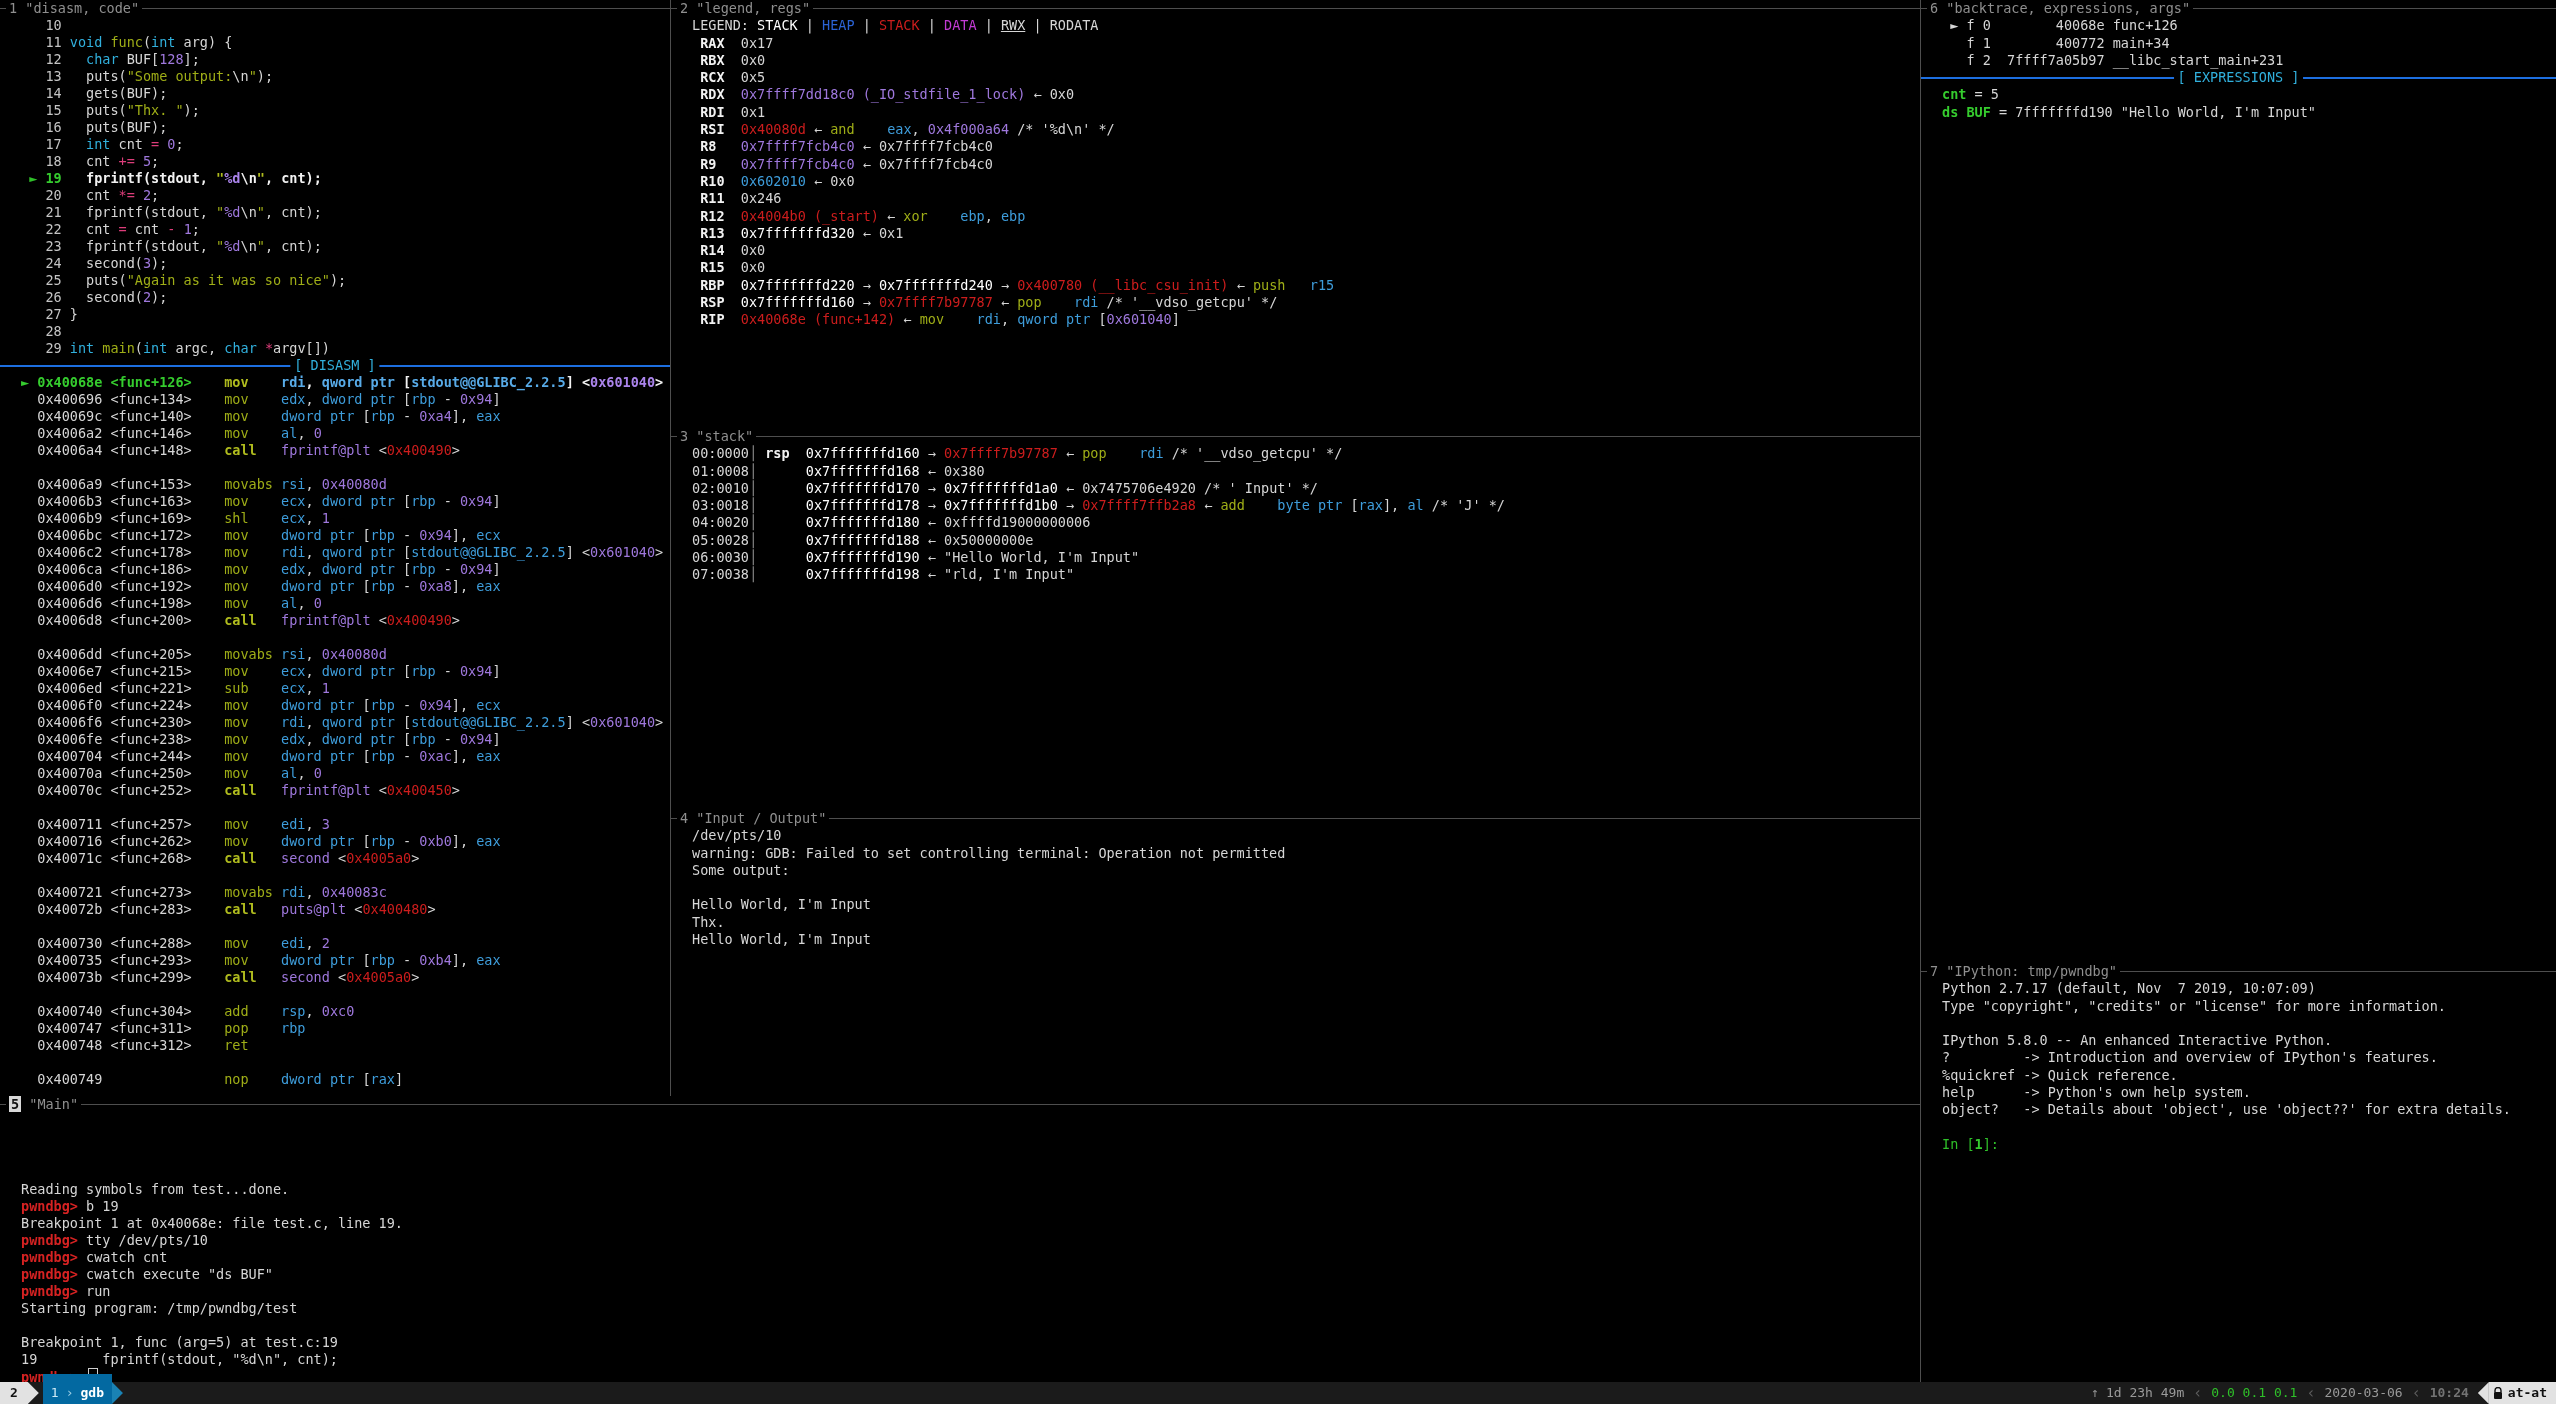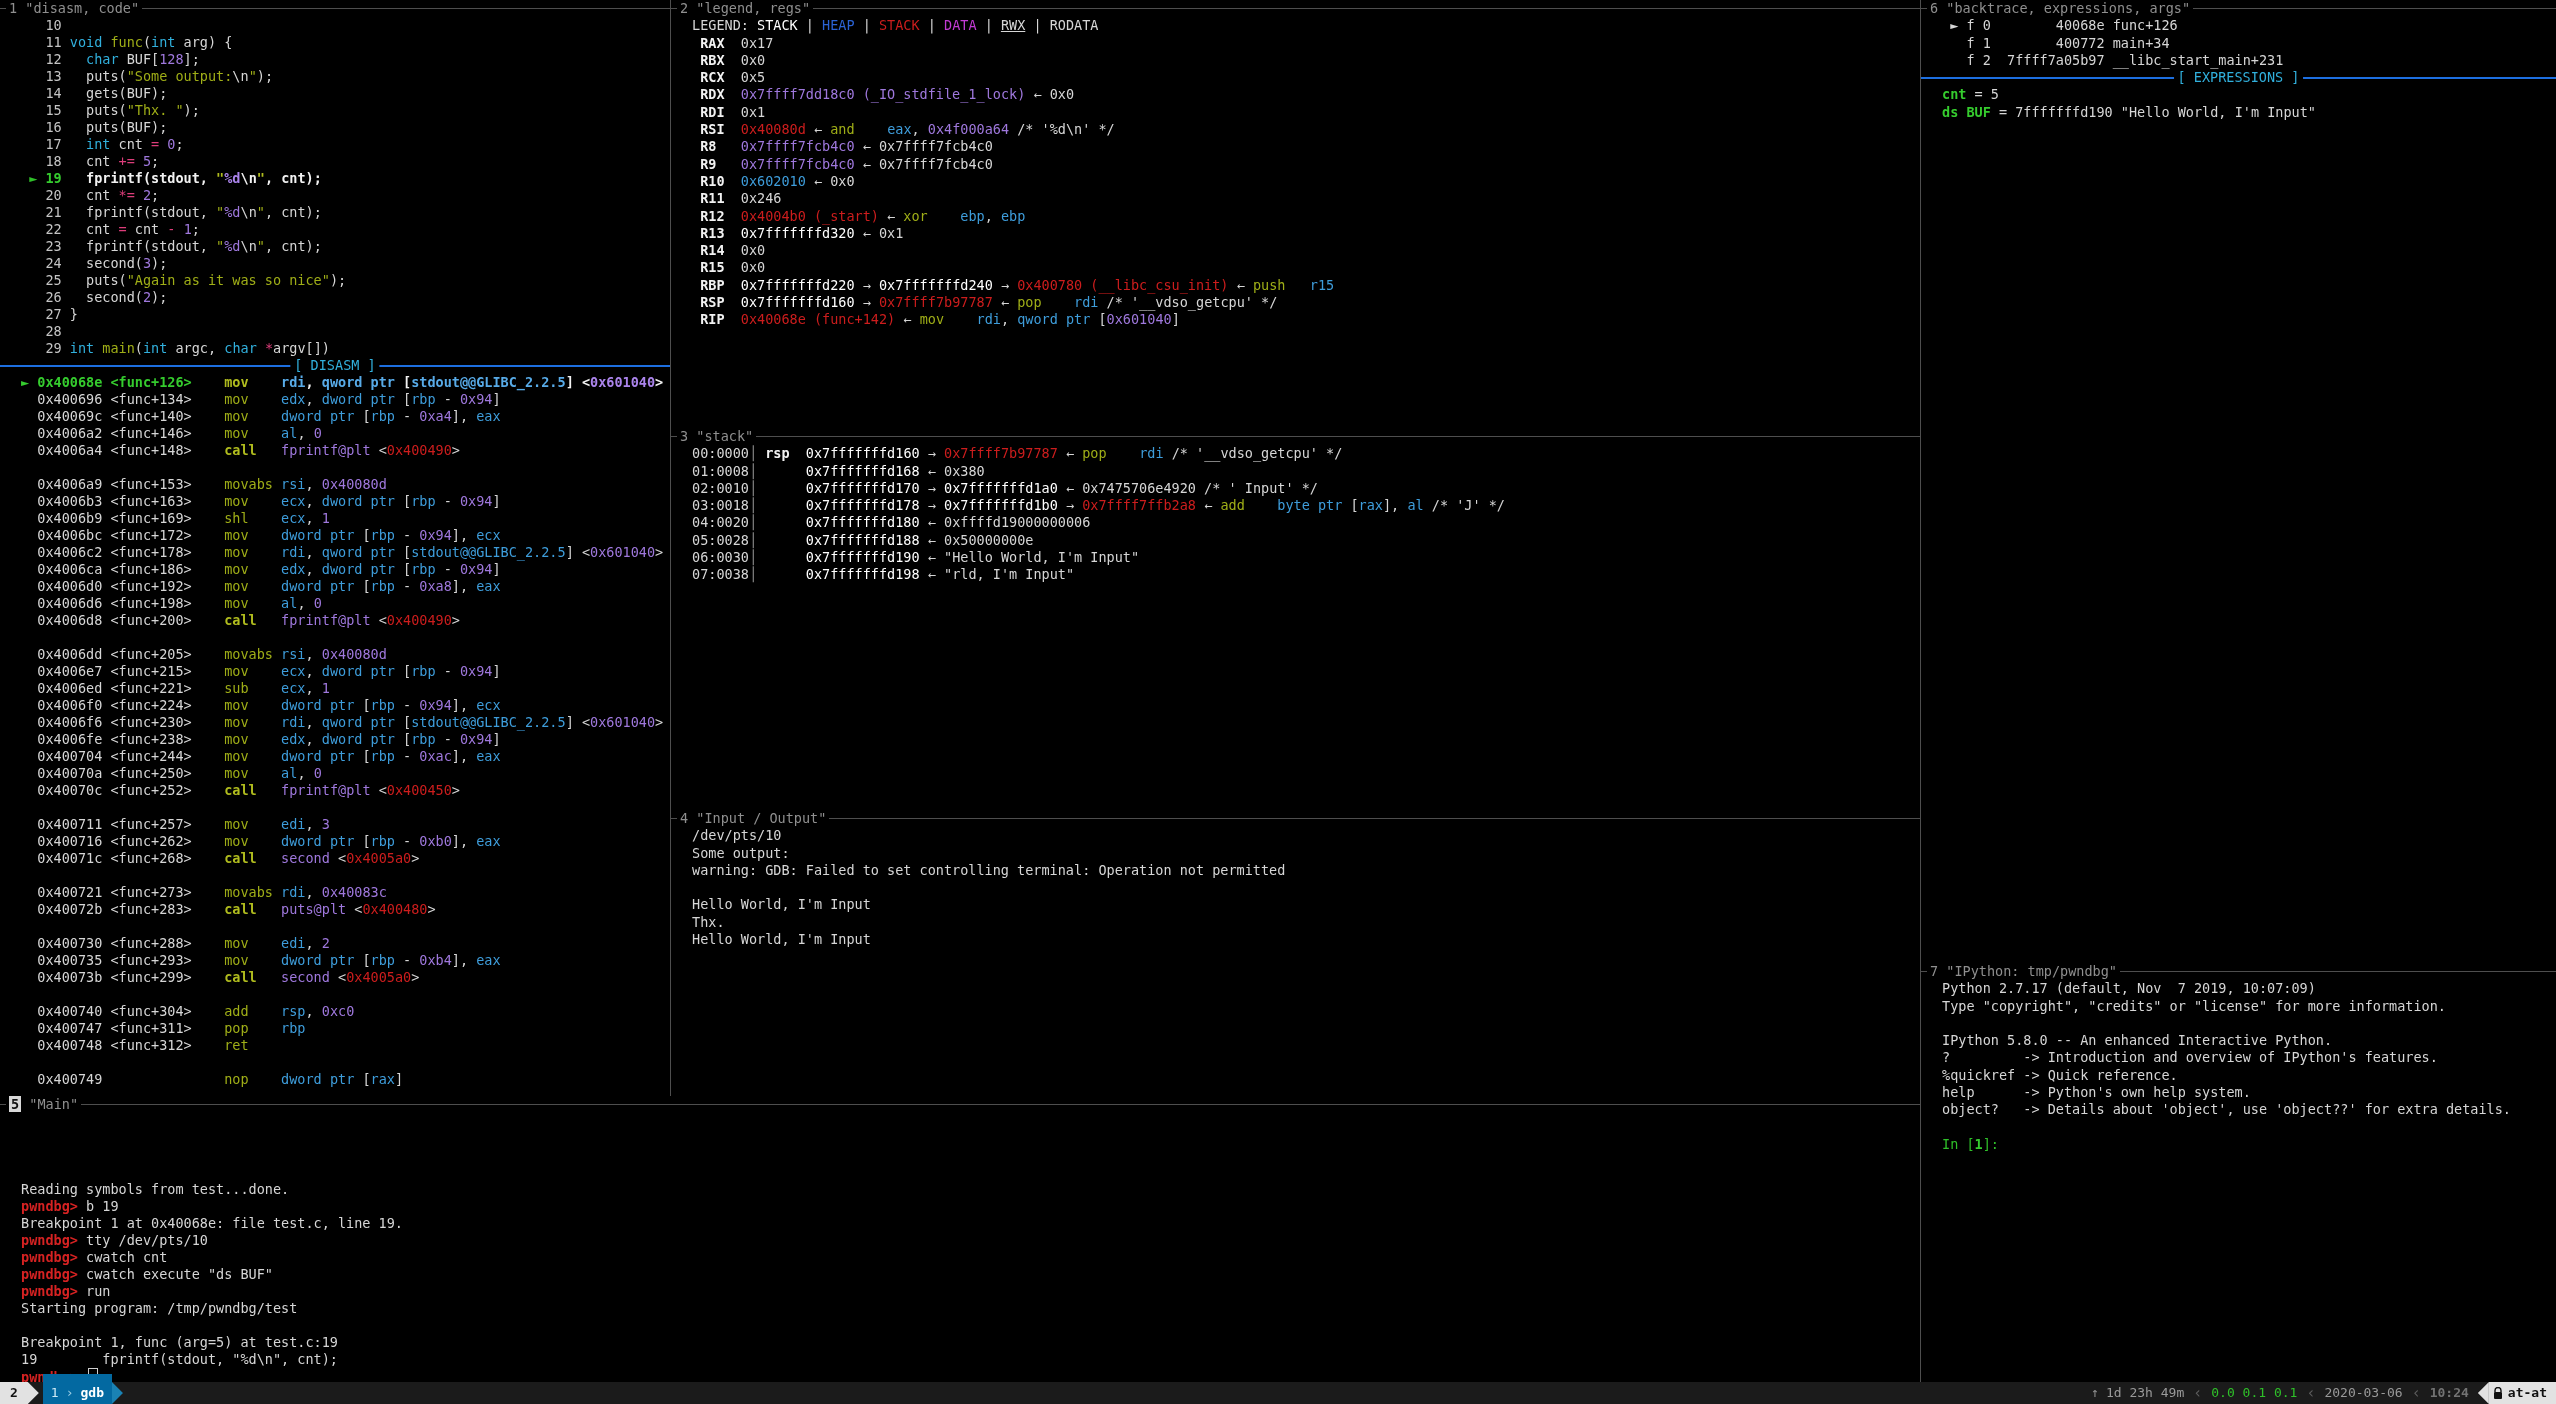--- a/index.html
+++ b/index.html
@@ -190,22 +190,22 @@
       </div>
   </section>
 
   <section class="pane" id="p4">
     <div class="pane-title">
       <span class="rule"></span>
       <span class="label"><span class="gy">4 "Input / Output"</span></span>
     </div>
     <div class="pane-content">
         <div class="ln"><span class="w">/dev/pts/10</span></div>
+        <div class="ln"><span class="w">warning: GDB: Failed to set controlling terminal: Operation not permitted</span></div>
         <div class="ln"><span class="w">Some output:</span></div>
-        <div class="ln"><span class="w">warning: GDB: Failed to set controlling terminal: Operation not permitted</span></div>
         <div class="ln"><span class="w"></span></div>
         <div class="ln"><span class="w">Hello World, I'm Input</span></div>
         <div class="ln"><span class="w">Thx. </span></div>
         <div class="ln"><span class="w">Hello World, I'm Input</span></div>
       </div>
   </section>
 
   <section class="pane" id="p5">
     <div class="pane-title">
       <span class="rule"></span>

